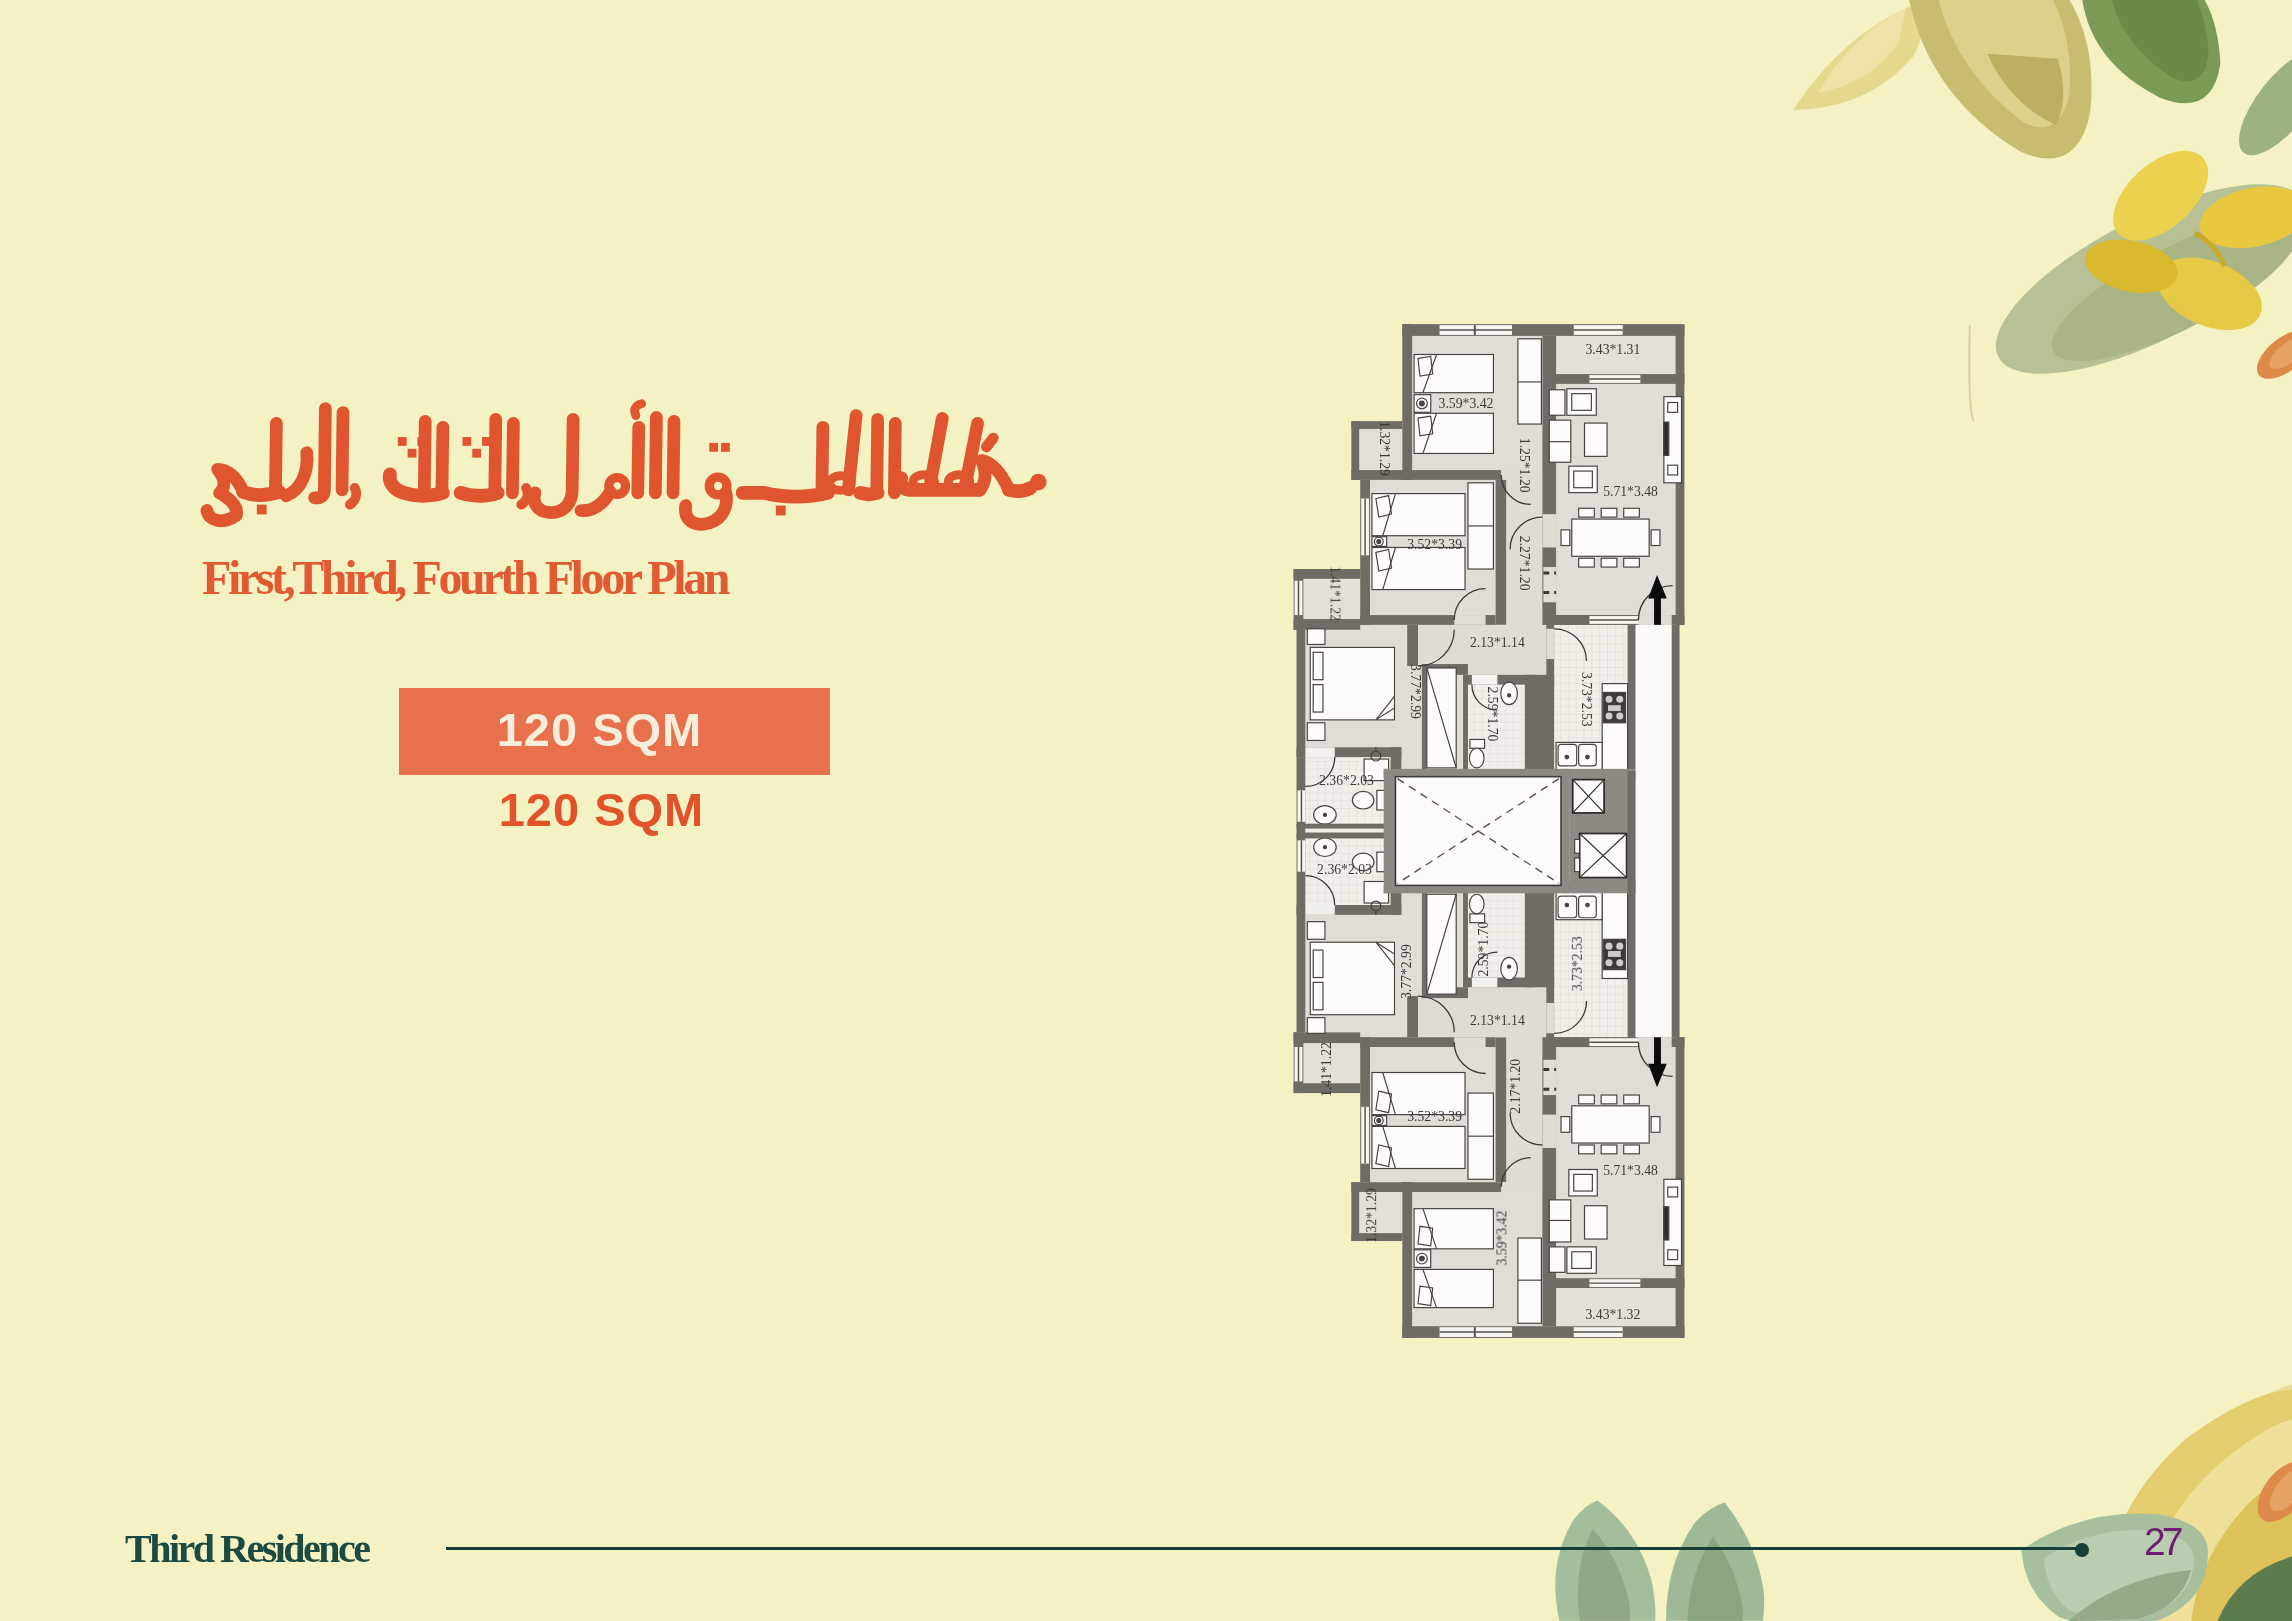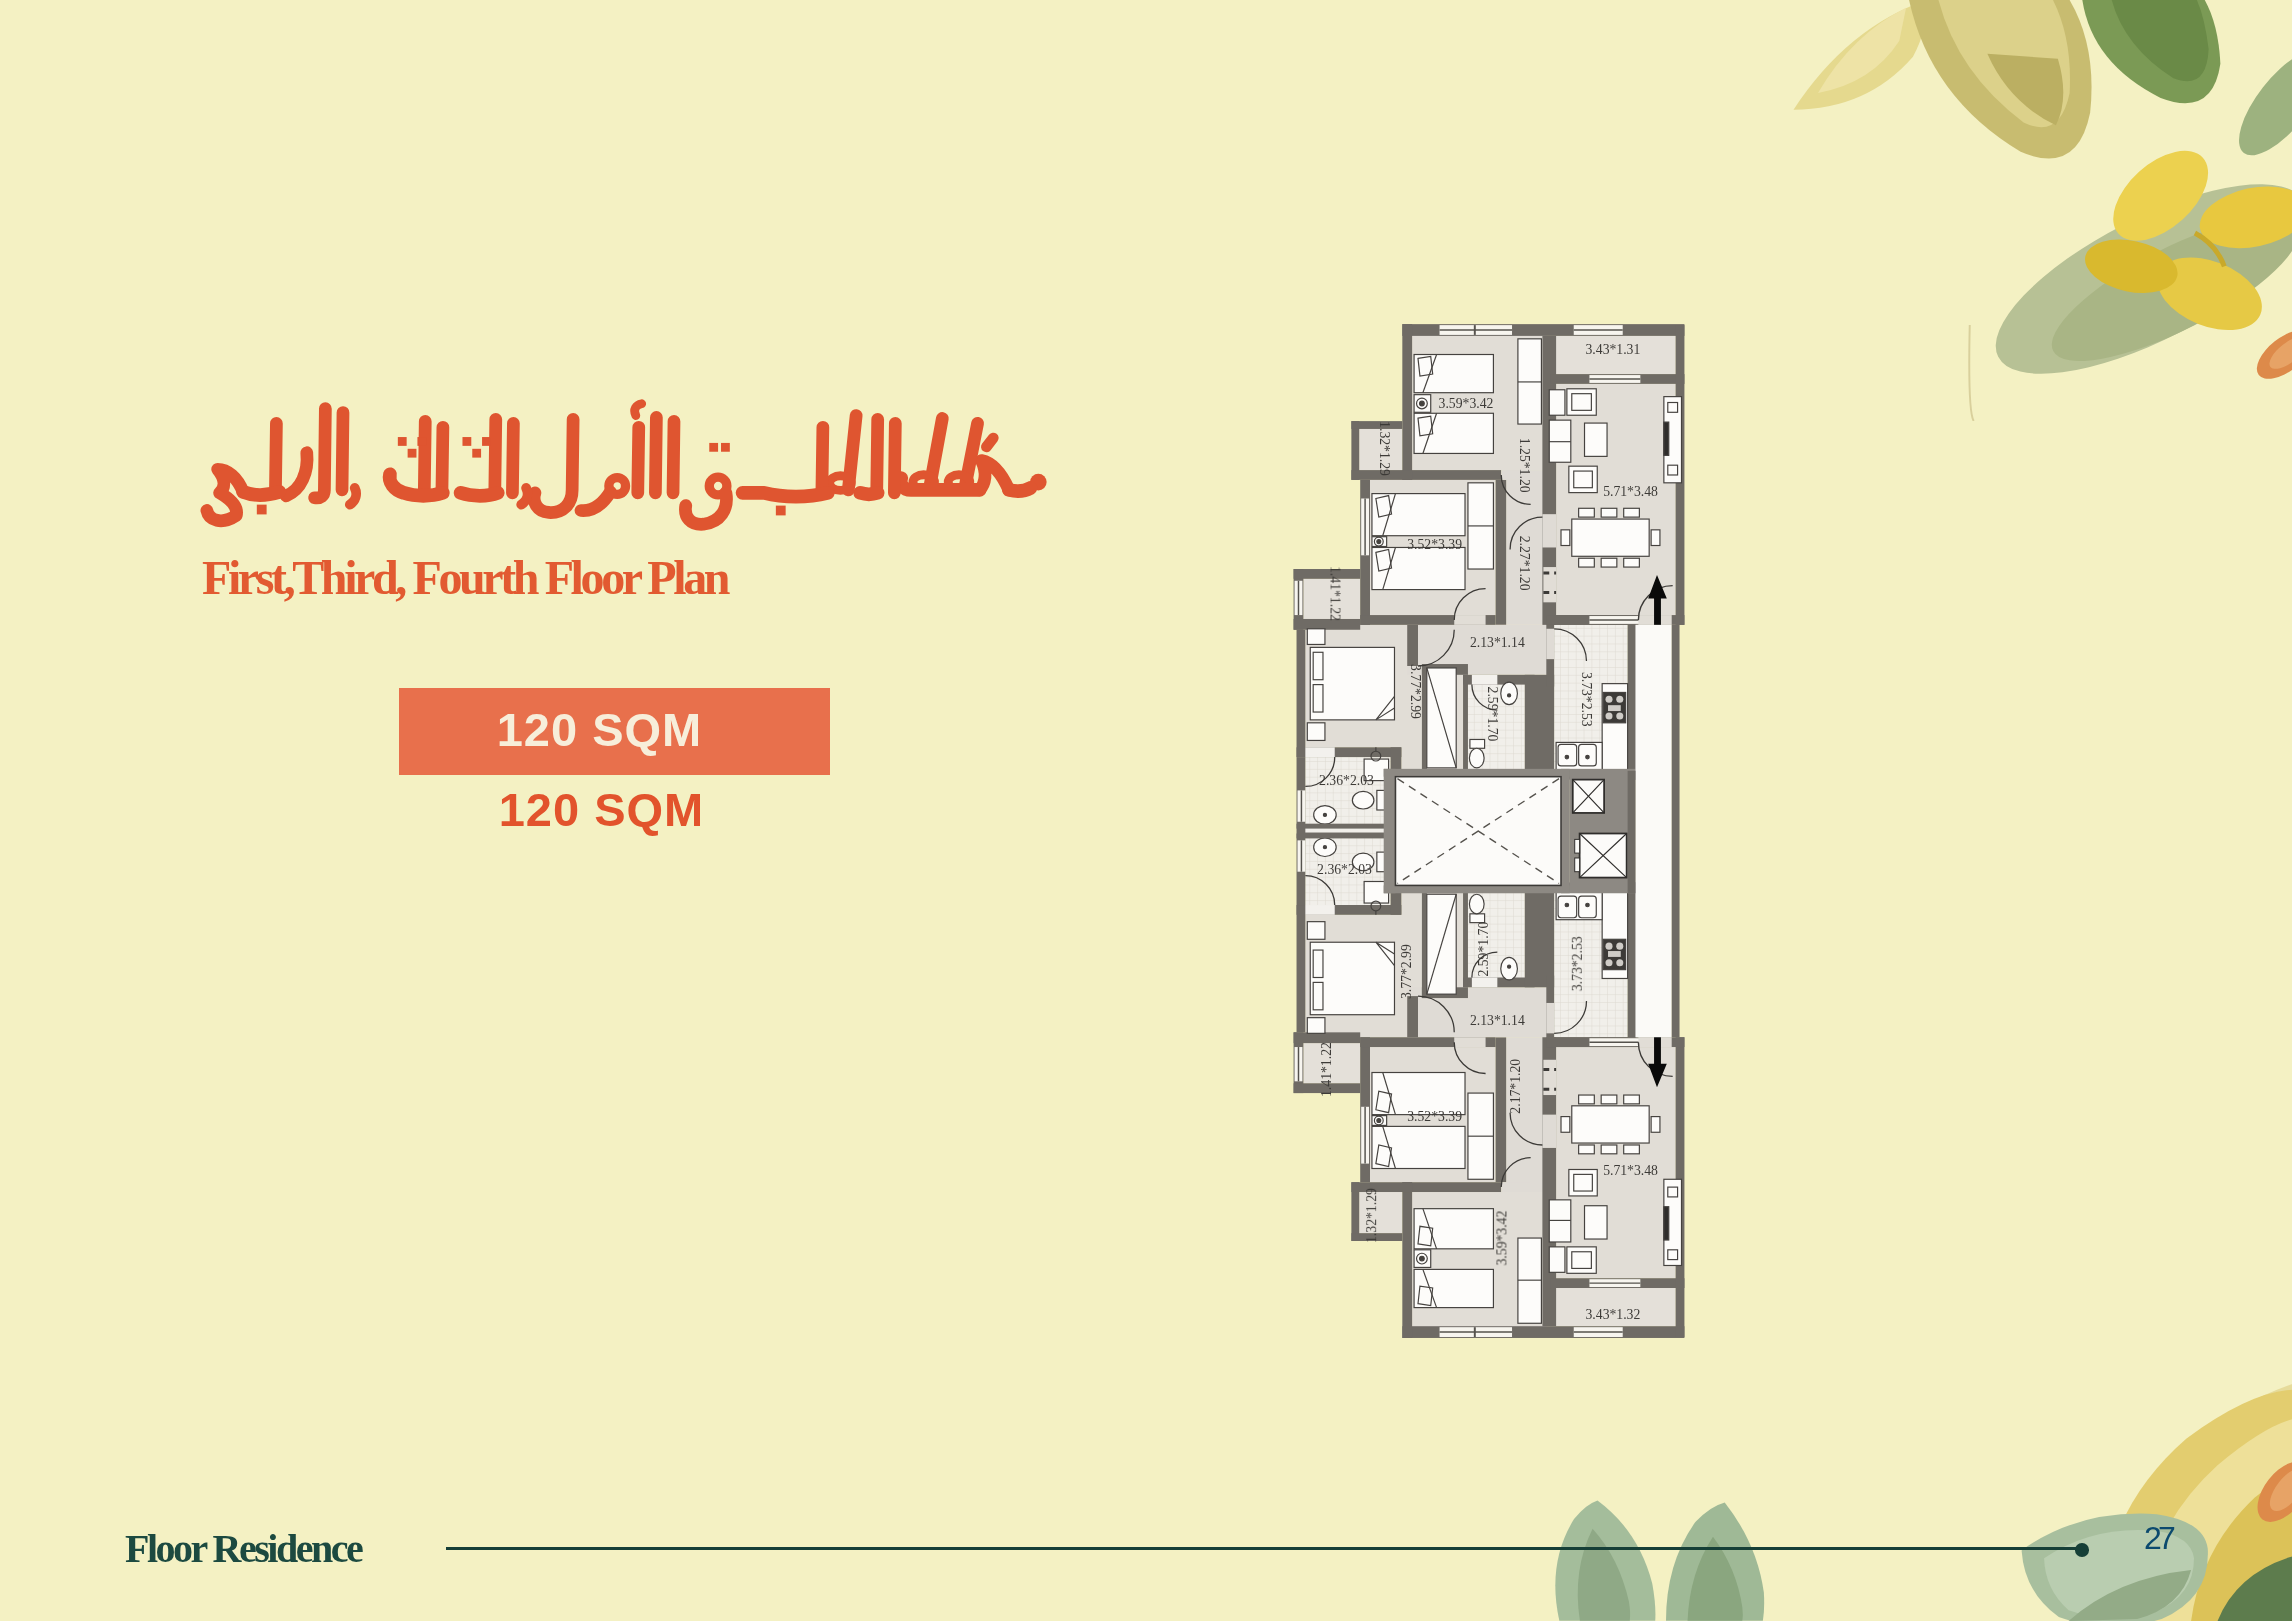--- a/index.html
+++ b/index.html
@@ -138,27 +138,27 @@
   <path d="M2062,1582 Q2120,1540 2200,1545 Q2248,1552 2252,1580 Q2255,1630 2205,1652 Q2150,1668 2100,1650 Q2065,1625 2062,1582 Z" fill="#a8bf9e"></path>
   <path d="M2085,1590 Q2135,1556 2200,1562 Q2235,1568 2238,1590 Q2238,1628 2198,1645 Q2152,1658 2110,1643 Q2086,1622 2085,1590 Z" fill="#b9cdb0"></path>
   <path d="M2110,1654 Q2160,1610 2235,1602 Q2225,1640 2180,1652 Z" fill="#93ab87"></path>
 
   <path d="M2339,1654 L2262,1654 Q2282,1605 2339,1588 Z" fill="#5d7c4d"></path>
 
   <ellipse cx="2330" cy="1522" rx="36" ry="20" transform="rotate(-52 2330 1522)" fill="#dd8a4a"></ellipse>
   <ellipse cx="2334" cy="1520" rx="26" ry="12" transform="rotate(-52 2334 1520)" fill="#e7a366"></ellipse>
 </svg>
 
-<div class="abs" style="left:125px;top:1525px;color:#1c4a40;font-family:'Liberation Serif',serif;font-weight:bold;font-size:40px;letter-spacing:-2.5px;white-space:nowrap;">Floor Residence</div>
+<div class="abs" style="left:125px;top:1525px;color:#1c4a40;font-family:'Liberation Serif',serif;font-weight:bold;font-size:40px;letter-spacing:-2.5px;white-space:nowrap;">Third Residence</div>
 
 <div class="abs" style="left:446px;top:1547px;width:1634px;height:2.9px;background:#163f37;"></div>
 
 <div class="abs" style="left:2075px;top:1543px;width:13.7px;height:13.7px;border-radius:50%;background:#163f37;"></div>
 
-<div class="abs" style="left:2144px;top:1520px;color:#0c4a6e;font-size:32px;letter-spacing:-3.9px;">27</div>
+<div class="abs" style="left:2144px;top:1520px;color:#701a75;font-size:39px;letter-spacing:-3.9px;">27</div>
 
 <svg class="abs" style="left:1274px;top:314px;" width="431" height="1039" viewBox="1300 320 440 1060">
 <defs>
 <pattern id="tile" width="8" height="8" patternUnits="userSpaceOnUse">
 <rect width="8" height="8" fill="#f1efea"></rect>
 <path d="M8,0 L0,0 0,8" fill="none" stroke="#ddd9d1" stroke-width="1"></path>
 </pattern>
 </defs>
 <g id="apt" stroke-linecap="butt">
 

